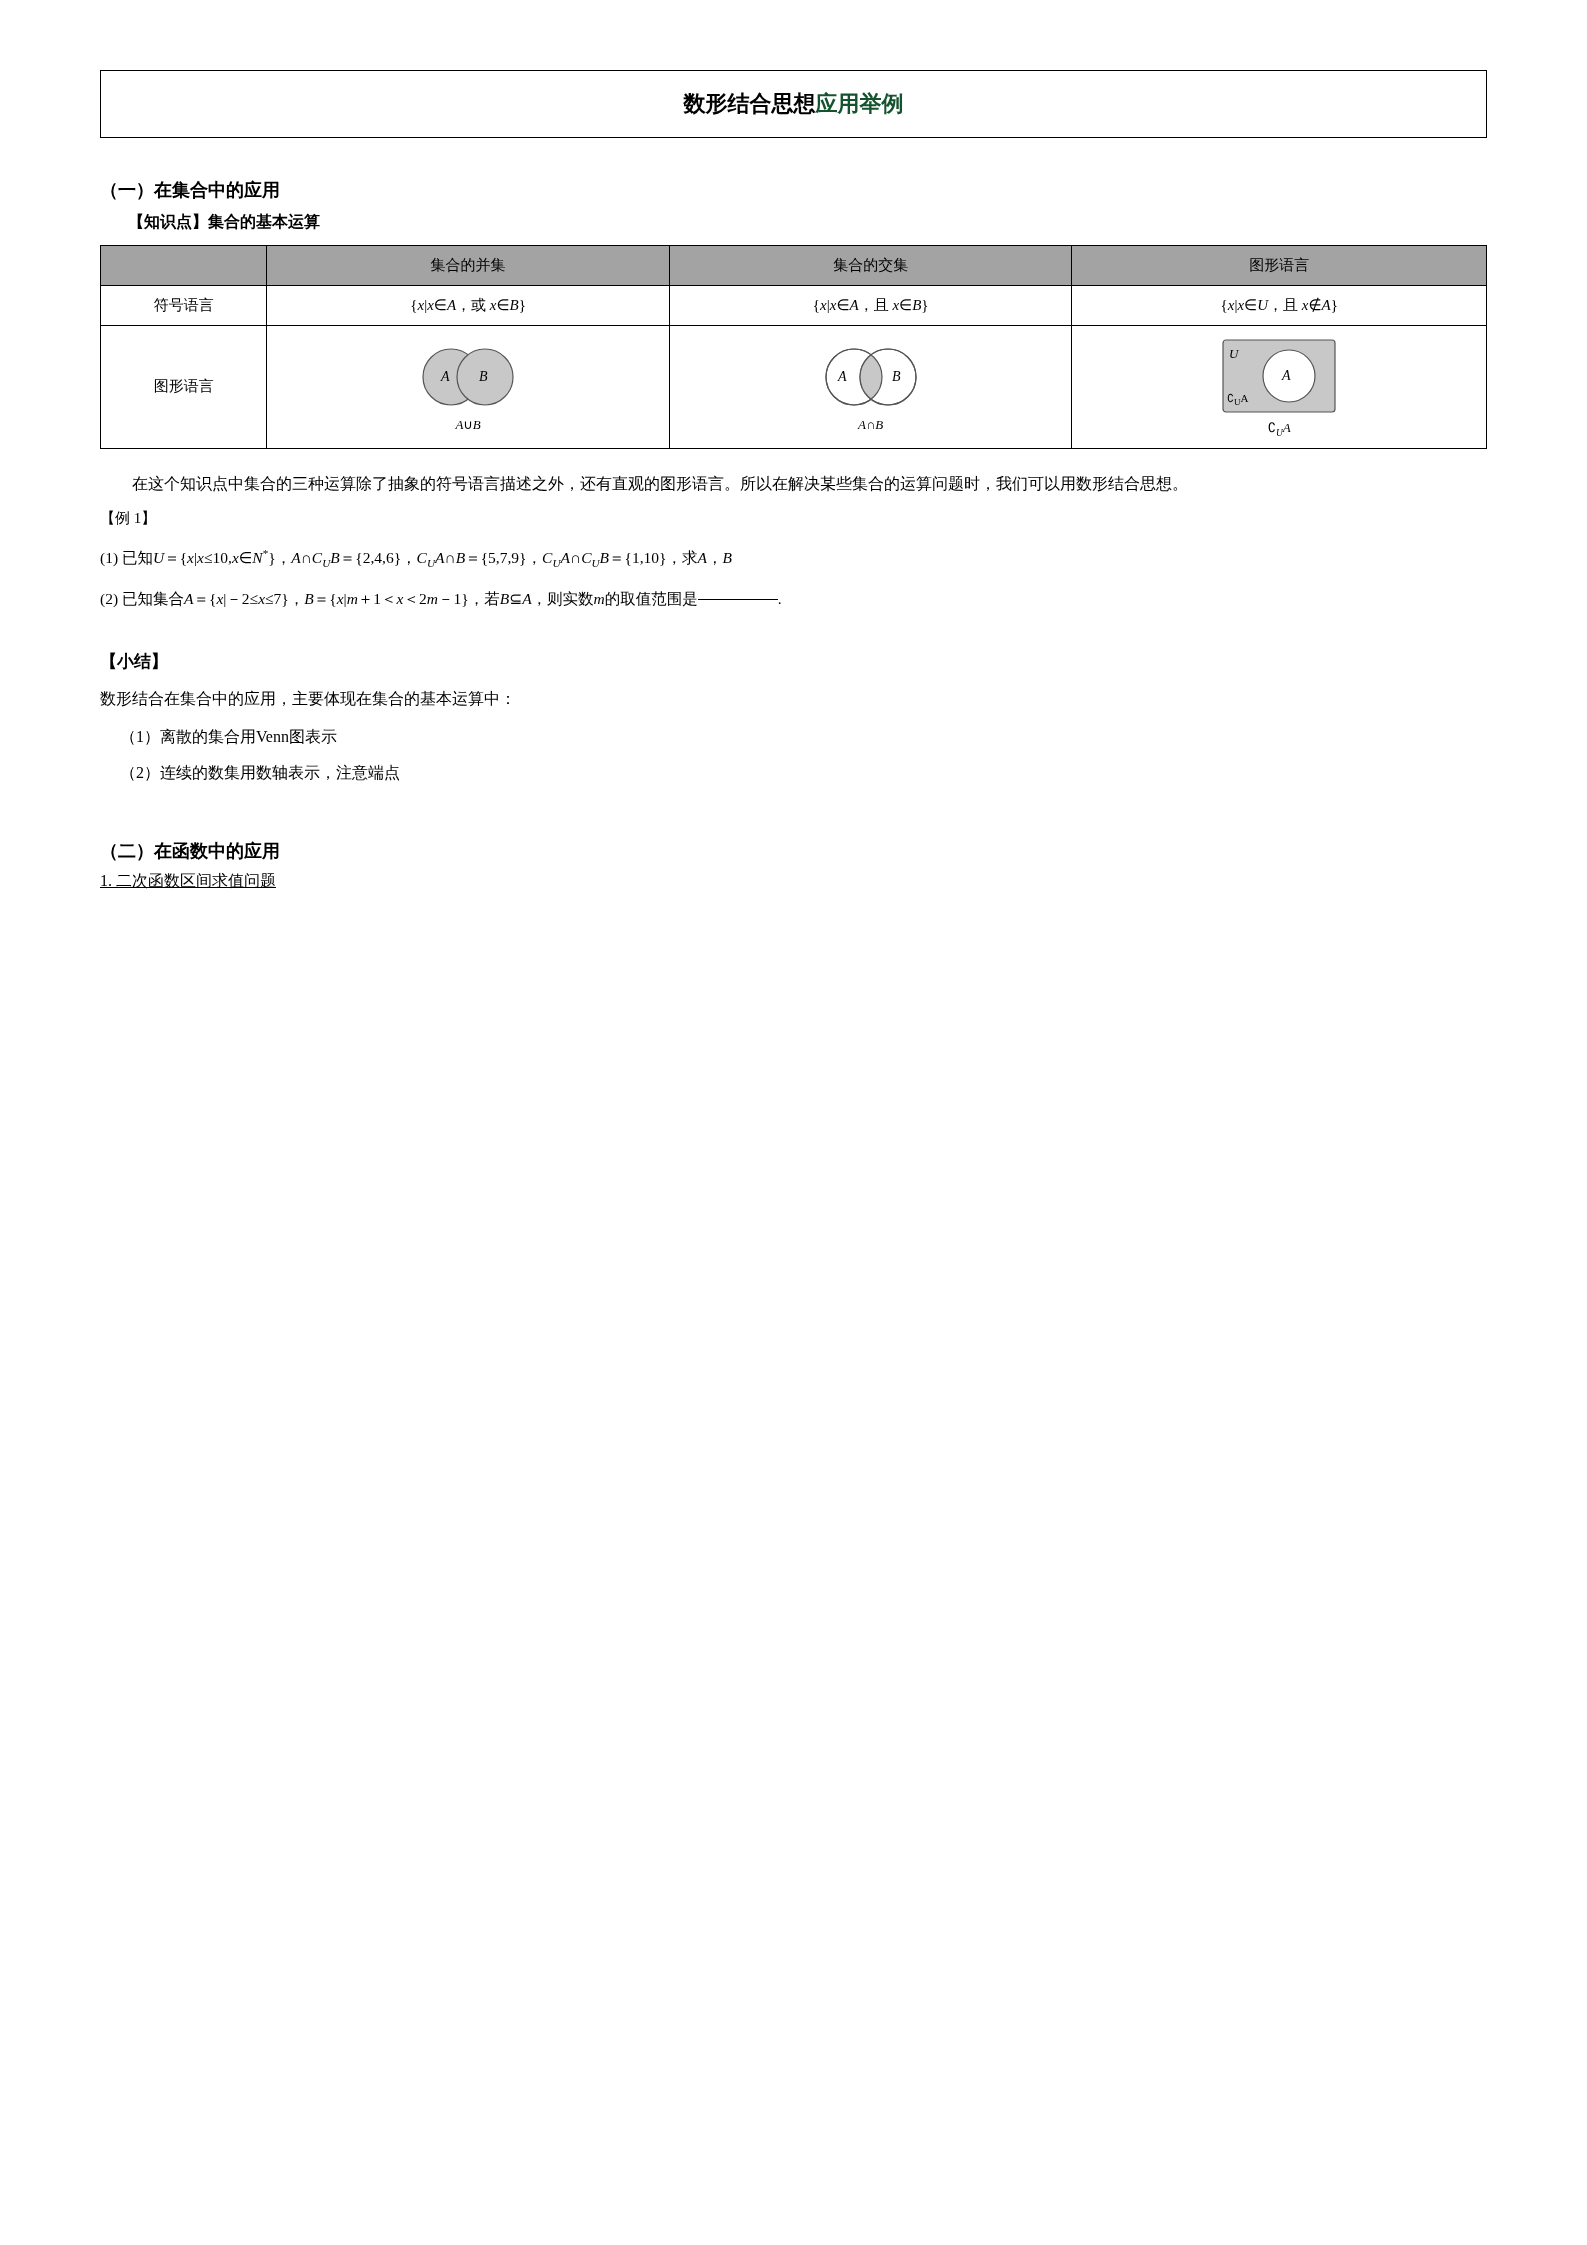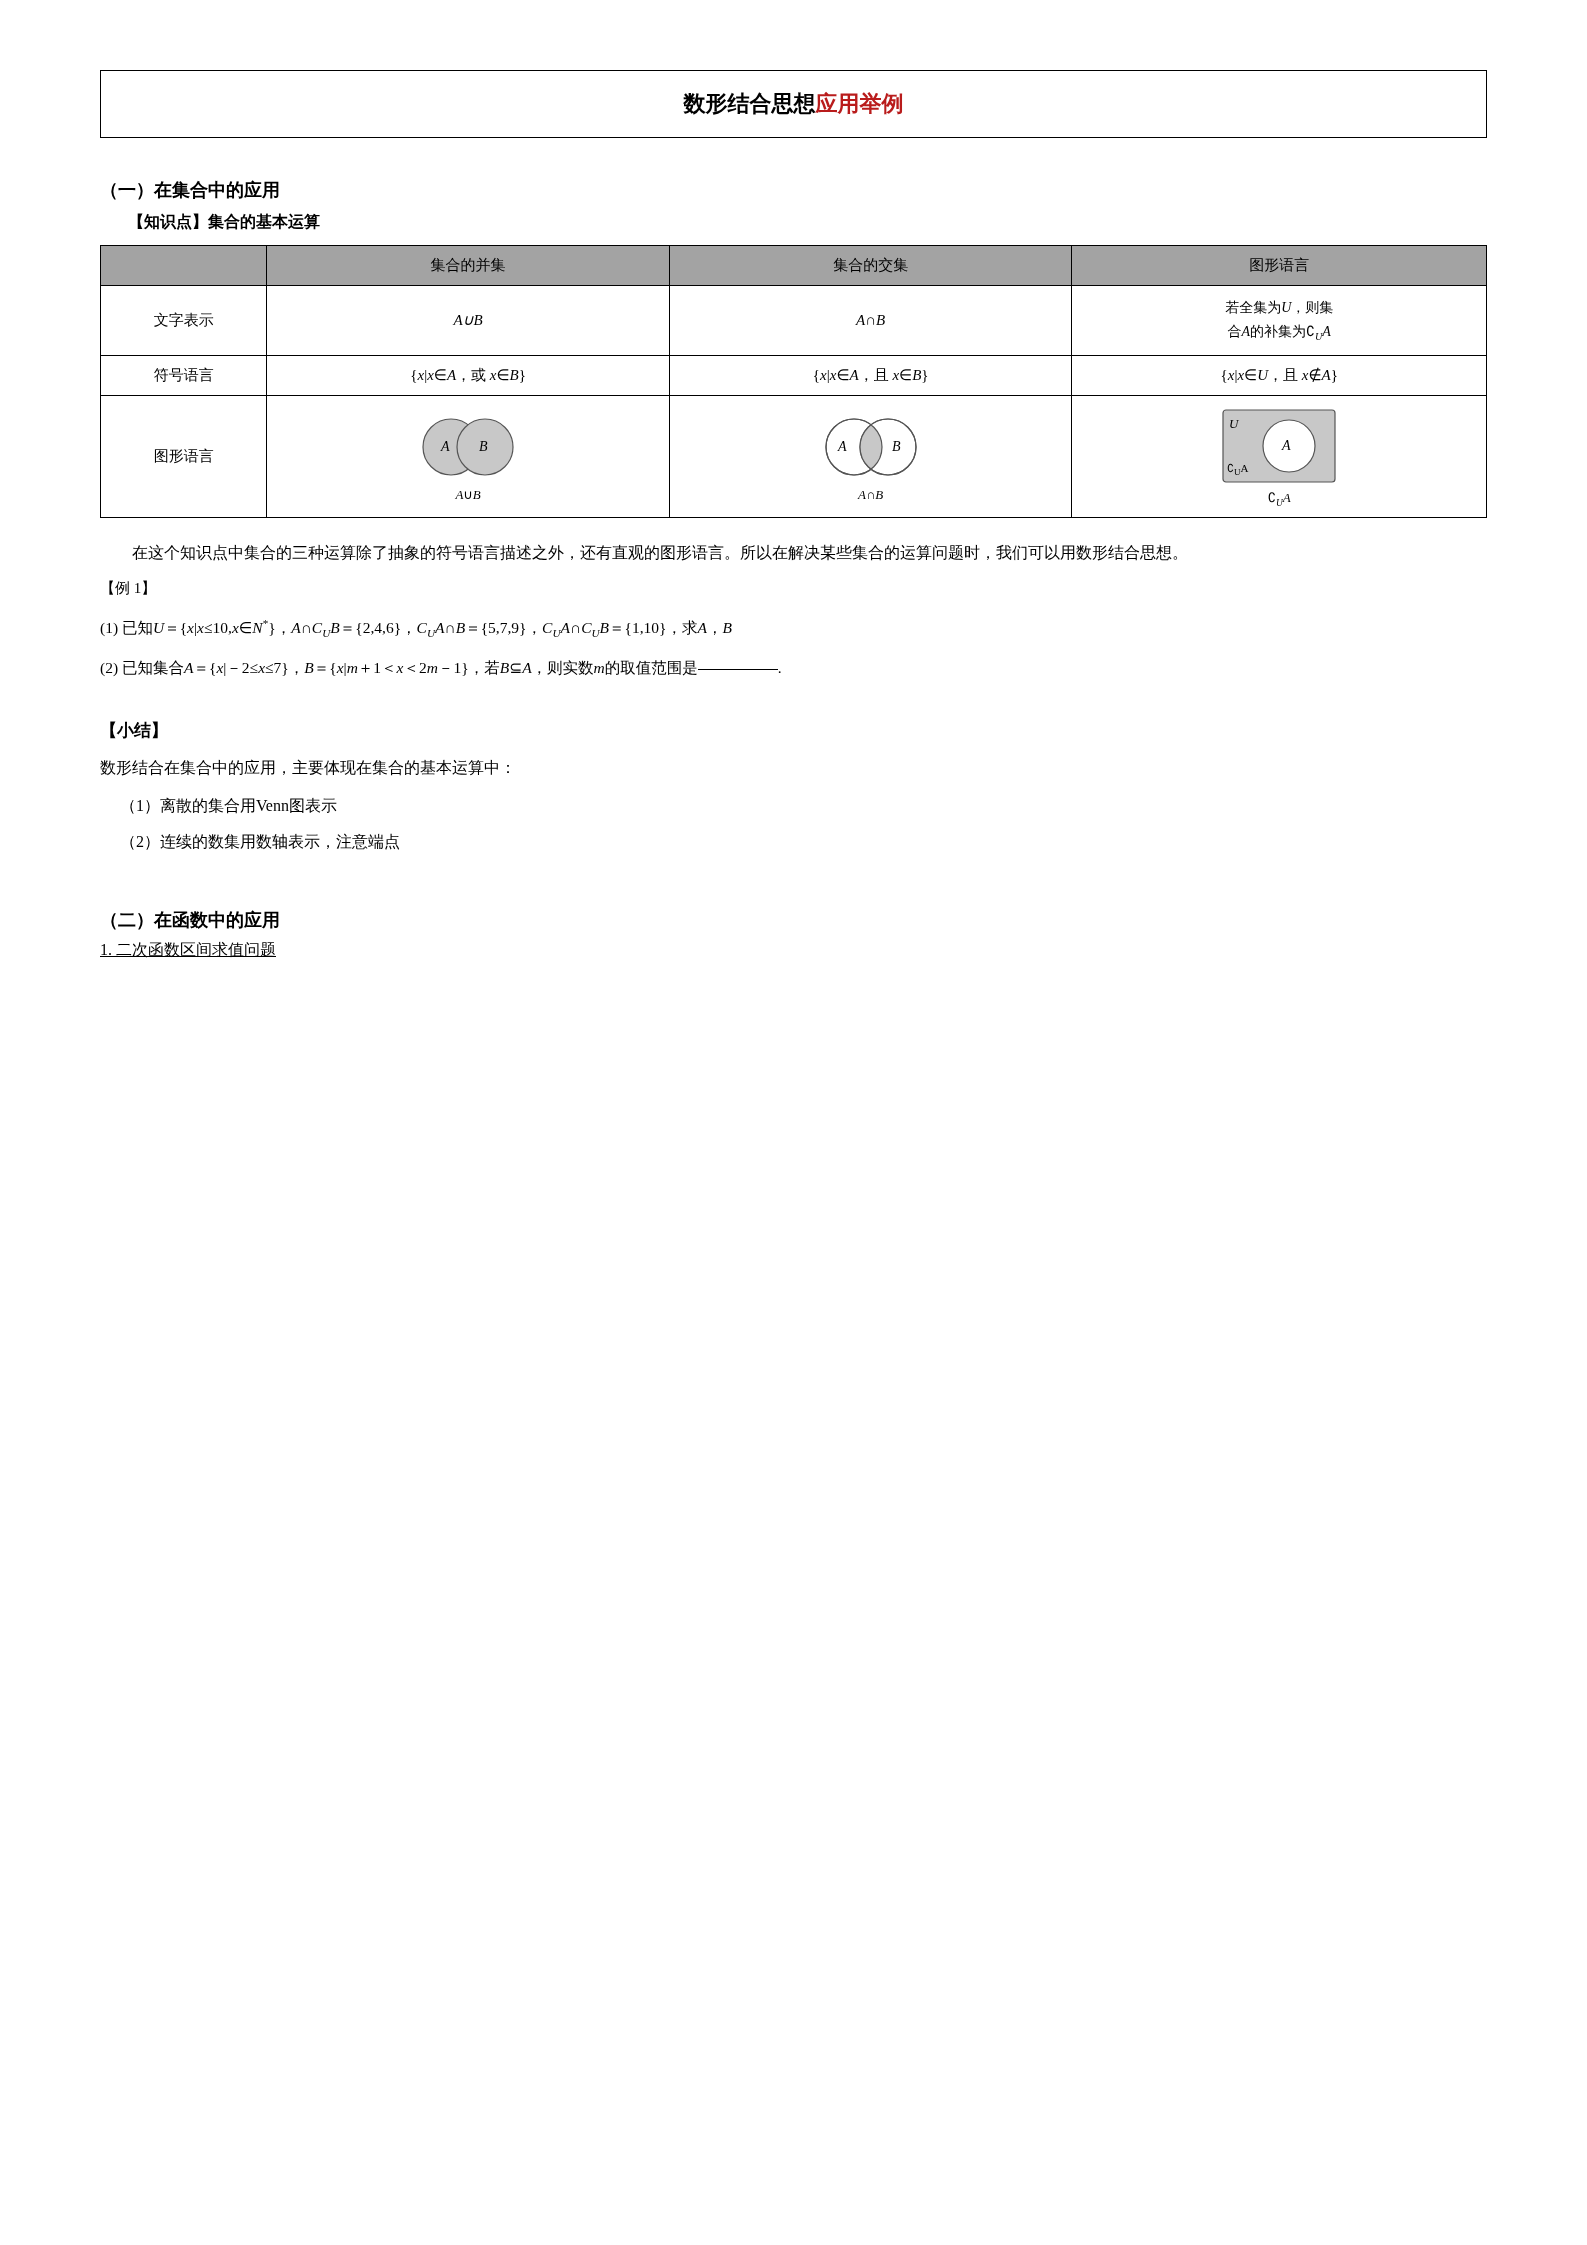--- a/index.html
+++ b/index.html
@@ -19,21 +19,21 @@
       padding: 18px 40px;
       margin-bottom: 40px;
       margin-top: 10px;
     }
     .page-title {
       font-size: 22px;
       font-weight: bold;
       color: #000;
     }
     .page-title .red {
-      color: #b91c1c;
+      color: #14532d;
     }
 
     .section-heading {
       font-size: 18px;
       font-weight: bold;
       margin-top: 30px;
       margin-bottom: 10px;
     }
     .knowledge-point {
       font-size: 16px;
@@ -168,26 +168,20 @@
   <thead>
     <tr>
       <td style="width:12%;"></td>
       <td>集合的并集</td>
       <td>集合的交集</td>
       <td>图形语言</td>
     </tr>
   </thead>
   <tbody>
     <tr>
-      <td class="row-label">文字表示</td>
-      <td class="formula"><i>A</i>∪<i>B</i></td>
-      <td class="formula"><i>A</i>∩<i>B</i></td>
-      <td class="supplement-text">若全集为<i>U</i>，则集<br>合<i>A</i>的补集为∁<sub><i>U</i></sub><i>A</i></td>
-    </tr>
-    <tr>
       <td class="row-label">符号语言</td>
       <td>{<i>x</i>|<i>x</i>∈<i>A</i>，或 <i>x</i>∈<i>B</i>}</td>
       <td>{<i>x</i>|<i>x</i>∈<i>A</i>，且 <i>x</i>∈<i>B</i>}</td>
       <td>{<i>x</i>|<i>x</i>∈<i>U</i>，且 <i>x</i>∉<i>A</i>}</td>
     </tr>
     <tr>
       <td class="row-label">图形语言</td>
 
       <td class="venn-cell">
         <div class="venn-container">

